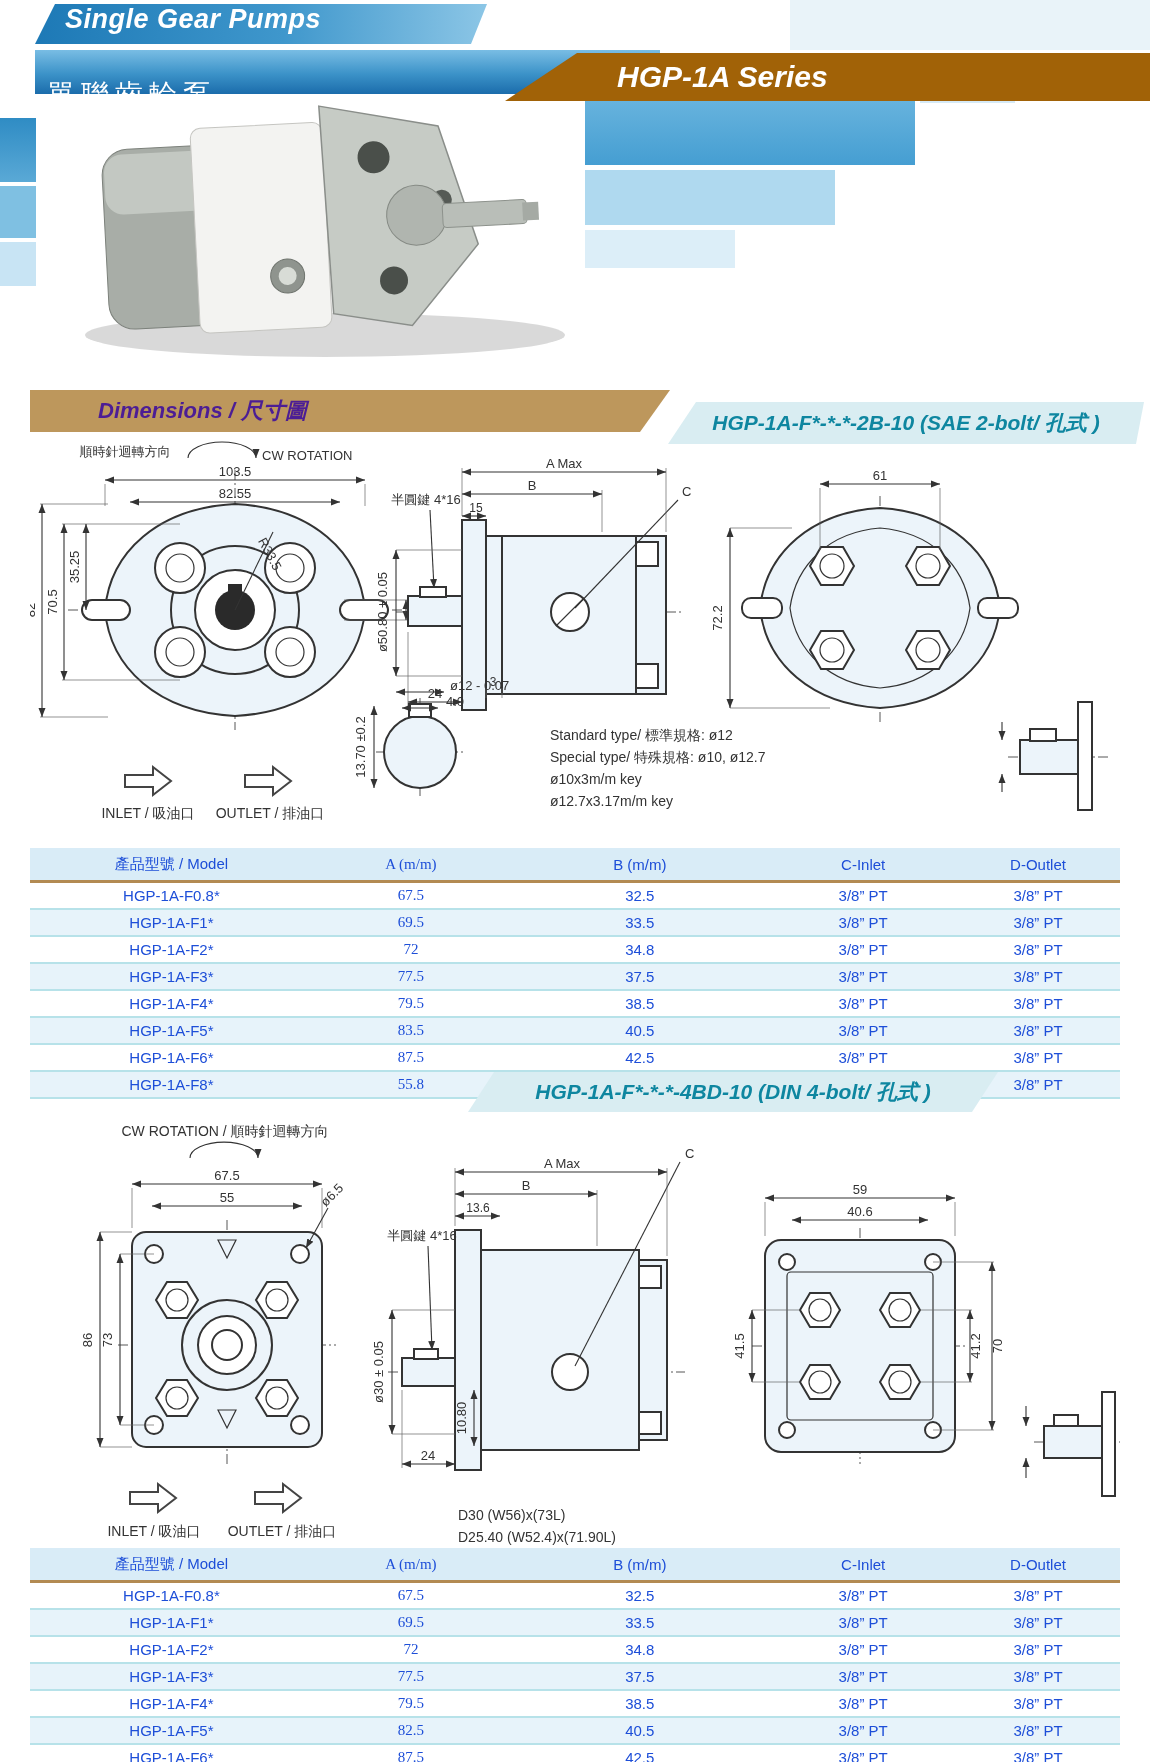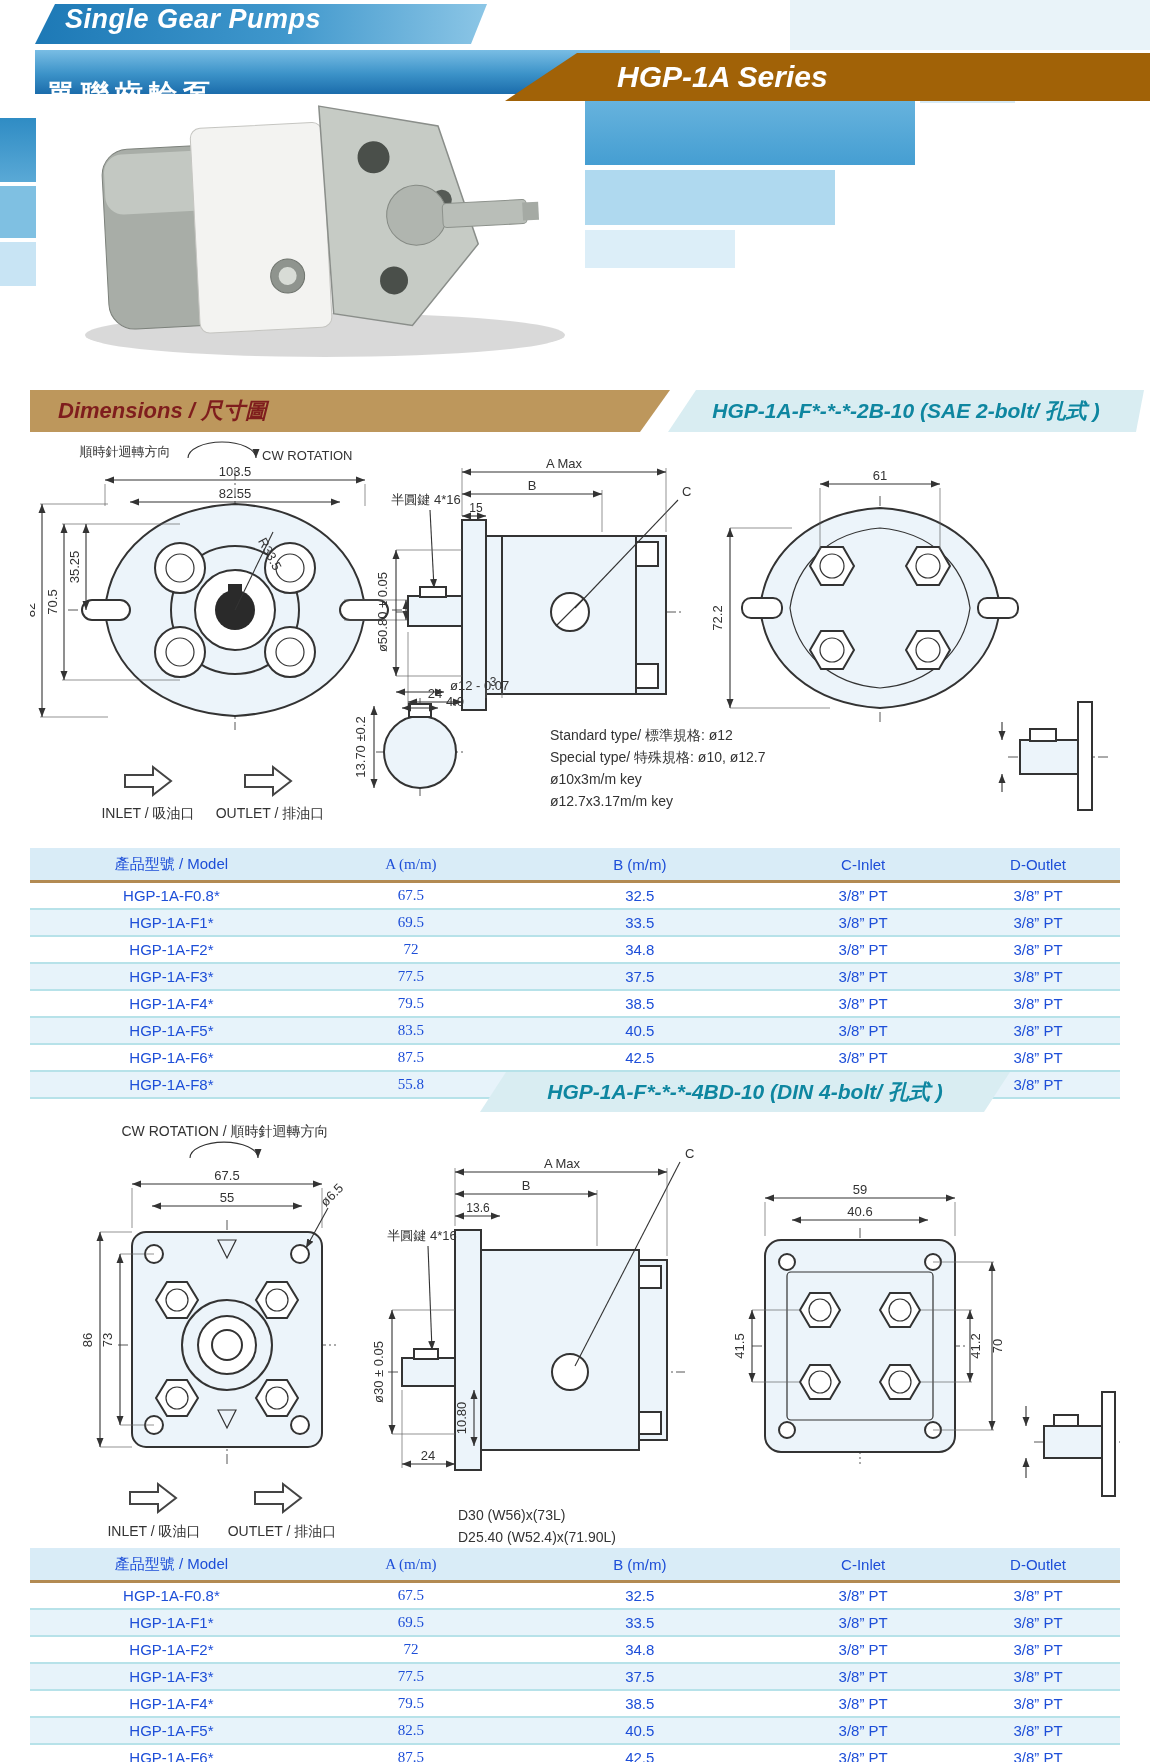--- a/index.html
+++ b/index.html
@@ -9,43 +9,43 @@
 
   
   .banner1{left:35px;top:4px;width:452px;height:40px;
     background:linear-gradient(90deg,#1d79b6 0%,#3f97cc 55%,#8cc6e6 100%);
     clip-path:polygon(20px 0,100% 0,calc(100% - 16px) 100%,0 100%);
     display:flex;align-items:flex-start;padding-left:30px;box-sizing:border-box;}
   .banner1 span{color:#fff;font-size:27px;font-weight:bold;font-style:italic;letter-spacing:.5px;}
   .banner2l{left:35px;top:50px;width:625px;height:44px;
     background:linear-gradient(180deg,#79bde4 0%,#3b92c8 55%,#1b6cab 100%);
     display:flex;align-items:center;padding-left:12px;box-sizing:border-box;}
-  .banner2l span{color:#fff;font-size:28px;font-weight:bold;letter-spacing:6px;margin-top:45px;}
+  .banner2l span{color:#fff;font-size:28px;font-weight:normal;letter-spacing:6px;margin-top:45px;}
   .banner2r{left:505px;top:53px;width:645px;height:48px;background:#a16207;
     clip-path:polygon(72px 0,100% 0,100% 100%,0 100%);
     display:flex;align-items:center;padding-left:112px;box-sizing:border-box;}
   .banner2r span{color:#fff;font-size:30px;font-weight:bold;font-style:italic;}
   .topright{left:790px;top:0;width:360px;height:50px;background:#e9f3f9;}
   .edge1{left:0;top:118px;width:36px;height:64px;background:linear-gradient(180deg,#2f8cc4,#5aa9d6);}
   .edge2{left:0;top:186px;width:36px;height:52px;background:#7fc0e2;}
   .edge3{left:0;top:242px;width:36px;height:44px;background:#c8e4f4;}
   .mos1{left:585px;top:60px;width:330px;height:105px;background:linear-gradient(180deg,#7cc0e4,#459ed2);}
   .mos2{left:585px;top:170px;width:250px;height:55px;background:#afd9ef;}
   .mos3{left:920px;top:58px;width:95px;height:45px;background:#d6eaf6;}
   .mos4{left:585px;top:230px;width:150px;height:38px;background:#dceef8;}
 
   
   .bar-dim{left:30px;top:390px;width:640px;height:42px;background:#bd975c;
     clip-path:polygon(0 0,100% 0,calc(100% - 30px) 100%,0 100%);
     display:flex;align-items:center;padding-left:28px;box-sizing:border-box;}
-  .bar-dim span{color:#7f1d1d;font-size:22px;font-weight:bold;font-style:italic;}
+  .bar-dim span{color:#4c1d95;font-size:22px;font-weight:bold;font-style:italic;margin-left:40px;}
   .bar-cy{background:#d9edf2;display:flex;align-items:center;justify-content:center;}
-  .bar-sae{left:668px;top:390px;width:476px;height:42px;
+  .bar-sae{left:668px;top:402px;width:476px;height:42px;
     clip-path:polygon(28px 0,100% 0,calc(100% - 8px) 100%,0 100%);}
-  .bar-din{left:480px;top:1072px;width:530px;height:40px;
+  .bar-din{left:468px;top:1072px;width:530px;height:40px;
     clip-path:polygon(26px 0,100% 0,calc(100% - 26px) 100%,0 100%);}
   .bar-cy span{color:#0e86a0;font-size:21px;font-weight:bold;font-style:italic;}
 
   
   .tblwrap{left:30px;width:1090px;}
   table{border-collapse:collapse;width:100%;font-size:15px;color:#1d4ed8;table-layout:fixed;}
   thead th{background:#d9ecf7;font-weight:normal;height:30px;border-bottom:3px solid #b28a52;}
   tbody td{height:23px;text-align:center;border-bottom:2px solid #b7e2e9;}
   tbody tr:nth-child(even){background:#e7f3fa;}
   th:nth-child(1),td:nth-child(1){width:26%;}

